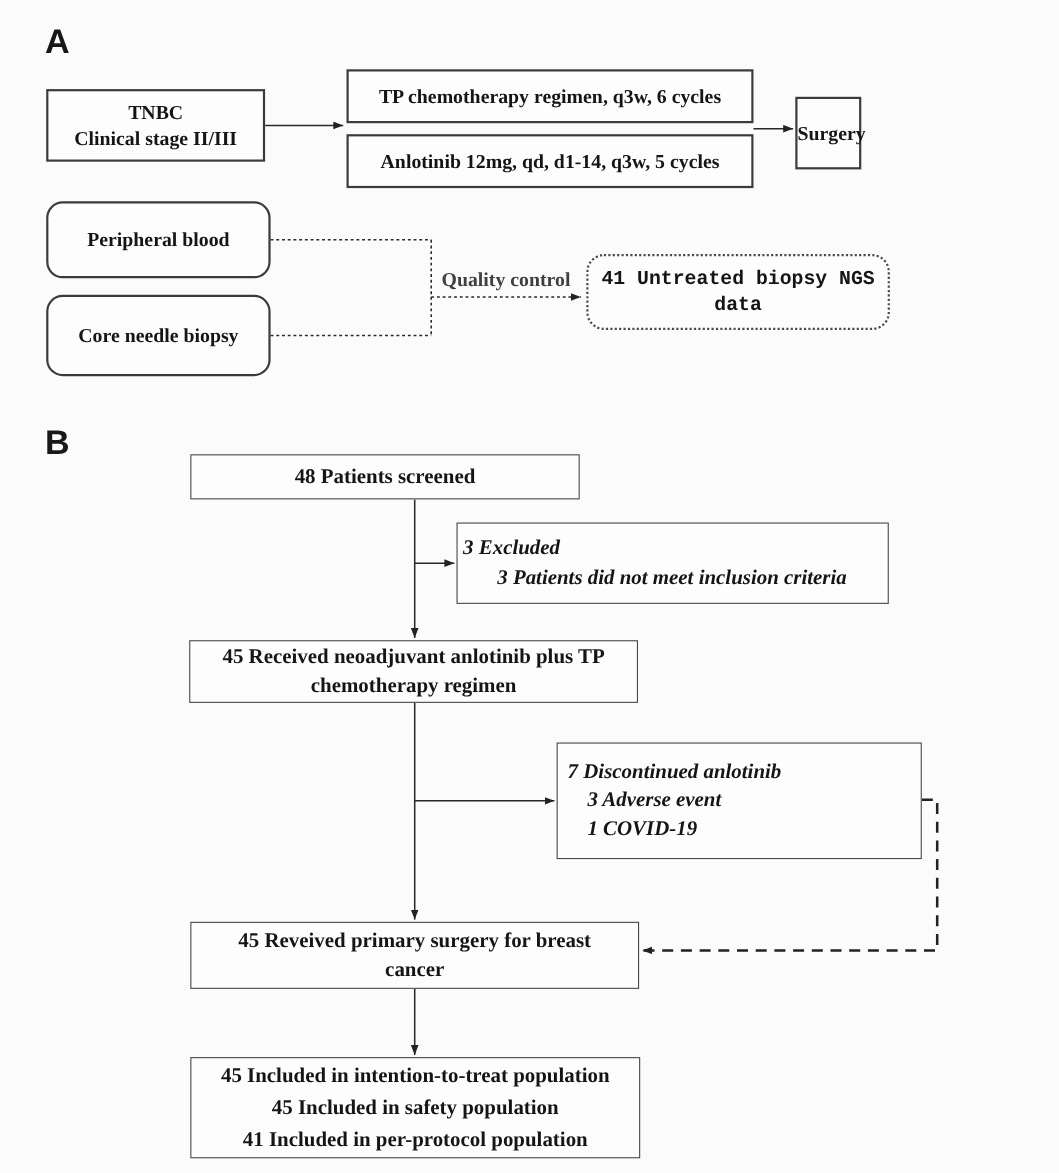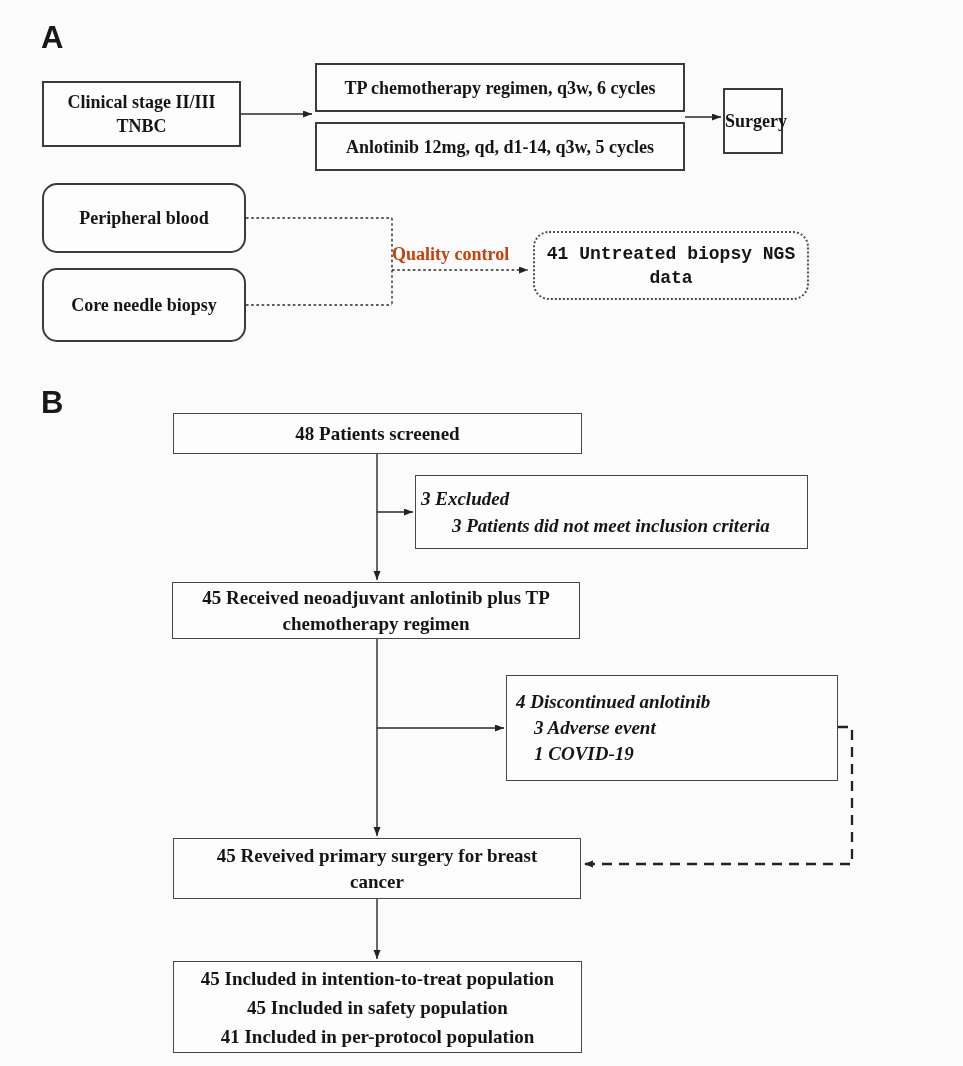--- a/index.html
+++ b/index.html
@@ -20,21 +20,21 @@
   .fa{font-size:18px;line-height:24px;}
   .fb{font-size:19px;line-height:26px;}
   .bxb{border-width:1.5px;border-color:#474747;}
   .rnd{border-radius:15px;}
   .dot{border:2px dotted #4c4c4c;border-radius:16px;font-family:Liberation Mono, monospace;}
   .la{align-items:flex-start;justify-content:flex-start;text-align:left;}
   .la .ln{width:auto;font-style:italic;}
   .ind31{margin-left:31px;}
   .ind18{margin-left:18px;}
   .qc{
-    position:absolute;font-weight:700;font-size:18px;color:#c2410c;text-align:left;line-height:20px;
+    position:absolute;font-weight:700;font-size:18px;color:#404040;text-align:center;line-height:20px;
   }
   .wires{position:absolute;left:0;top:0;width:963px;height:1066px;pointer-events:none;}
 </style>
 </head>
 <body>
 
 <div class="stage">
 
   <svg class="wires" viewBox="0 0 963 1066">
     <defs>
@@ -54,22 +54,22 @@
     <path d="M377,512 L413,512" stroke="#282828" stroke-width="1.4" fill="none" marker-end="url(#ah)"></path>
     <path d="M377,638 L377,836" stroke="#282828" stroke-width="1.4" fill="none" marker-end="url(#ah)"></path>
     <path d="M377,728 L504,728" stroke="#282828" stroke-width="1.4" fill="none" marker-end="url(#ah)"></path>
     <path d="M377,899 L377,959" stroke="#282828" stroke-width="1.4" fill="none" marker-end="url(#ah)"></path>
     <path d="M838,727 L852,727 L852,864 L584,864" stroke="#222222" stroke-width="2.3" fill="none" stroke-dasharray="10 7" marker-end="url(#ah)"></path>
   </svg>
 
   <div class="panel-label" style="left:41px;top:22px;">A</div>
 
   <div class="bx fa" style="left:42px;top:81px;width:199px;height:66px;">
+    <div class="ln">TNBC</div>
     <div class="ln">Clinical stage II/III</div>
-    <div class="ln">TNBC</div>
   </div>
 
   <div class="bx fa" style="left:315px;top:63px;width:370px;height:49px;">
     <div class="ln">TP chemotherapy regimen, q3w, 6 cycles</div>
   </div>
 
   <div class="bx fa" style="left:315px;top:122px;width:370px;height:49px;">
     <div class="ln">Anlotinib 12mg, qd, d1-14, q3w, 5 cycles</div>
   </div>
 
@@ -86,36 +86,36 @@
   </div>
 
   <div class="qc" style="left:392px;top:244px;width:136px;">Quality control</div>
 
   <div class="bx fa dot" style="left:533px;top:231px;width:276px;height:69px;">
     <div class="ln">41 Untreated biopsy NGS data</div>
   </div>
 
   <div class="panel-label" style="left:41px;top:387px;">B</div>
 
-  <div class="bx fb bxb" style="left:173px;top:413px;width:409px;height:41px;">
+  <div class="bx fb bxb" style="left:173px;top:413px;width:354px;height:41px;">
     <div class="ln">48 Patients screened</div>
   </div>
 
   <div class="bx fb bxb la" style="left:415px;top:475px;width:393px;height:74px;padding:9px 6px 0 5px;line-height:27px;">
     <div class="ln">3 Excluded</div>
     <div class="ln ind31">3 Patients did not meet inclusion criteria</div>
   </div>
 
   <div class="bx fb bxb" style="left:172px;top:582px;width:408px;height:57px;">
     <div class="ln">45 Received neoadjuvant anlotinib plus TP</div>
     <div class="ln">chemotherapy regimen</div>
   </div>
 
   <div class="bx fb bxb la" style="left:506px;top:675px;width:332px;height:106px;padding:13px 6px 0 9px;">
-    <div class="ln">4 Discontinued anlotinib</div>
+    <div class="ln">7 Discontinued anlotinib</div>
     <div class="ln ind18">3 Adverse event</div>
     <div class="ln ind18">1 COVID-19</div>
   </div>
 
   <div class="bx fb bxb" style="left:173px;top:838px;width:408px;height:61px;">
     <div class="ln">45 Reveived primary surgery for breast</div>
     <div class="ln">cancer</div>
   </div>
 
   <div class="bx fb bxb" style="left:173px;top:961px;width:409px;height:92px;line-height:29px;">

